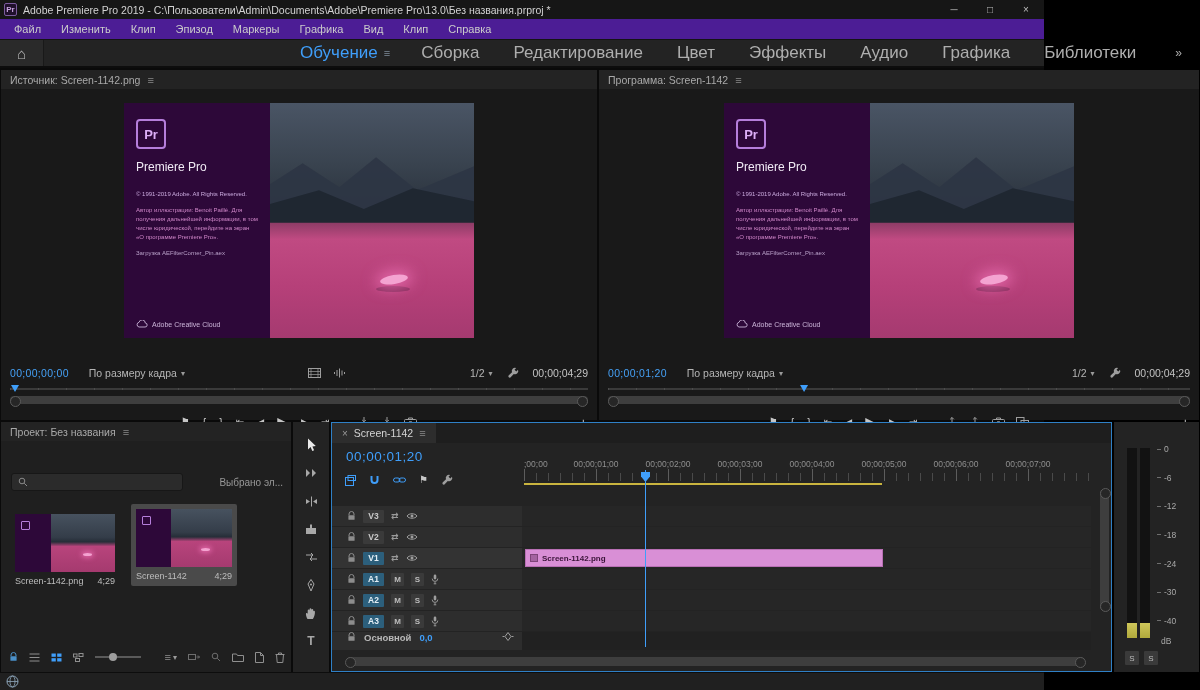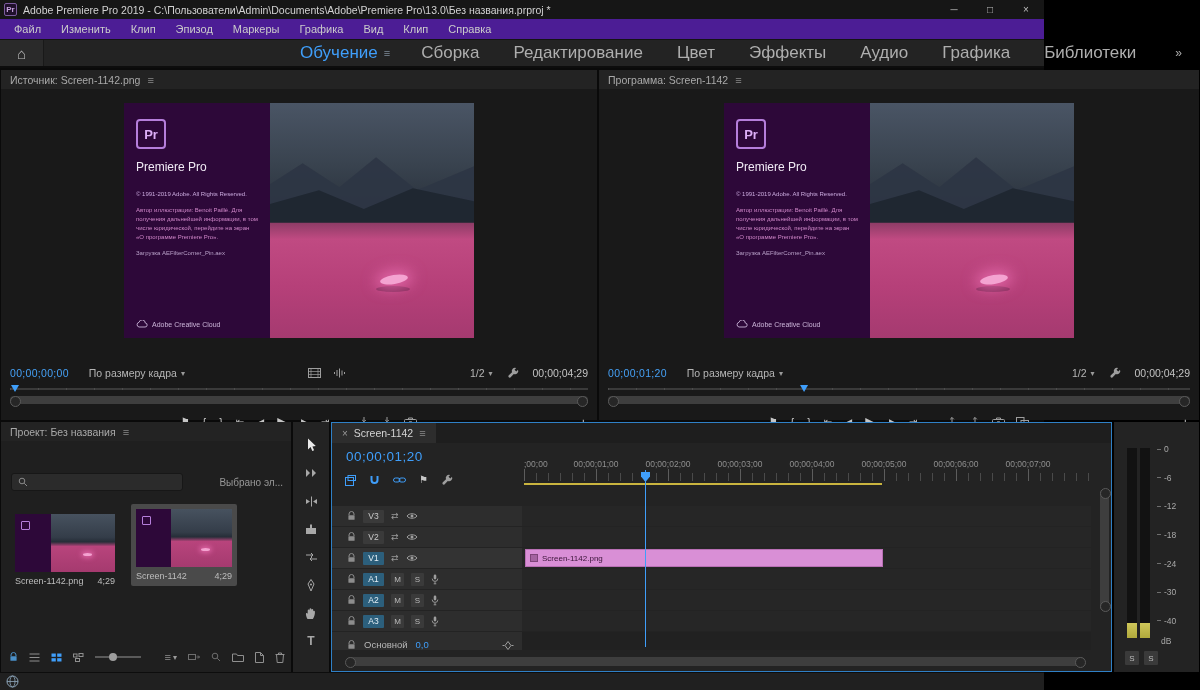--- a/index.html
+++ b/index.html
@@ -119,34 +119,34 @@
   .tl-timecode { position:absolute; top:26px; left:14px; font-size:13.5px; color:#3f9efa; letter-spacing:.5px; }
   .tl-toolbar { position:absolute; top:50px; left:13px; display:flex; align-items:center; gap:13px; height:14px; }
   .tl-ruler { position:absolute; top:20px; left:190px; right:14px; height:42px; overflow:hidden; }
   .rlabel { position:absolute; top:16px; font-size:8.5px; color:#8f8f8f; white-space:nowrap; }
   .rlabel.c { transform:translateX(-50%); }
   .ruler-ticks { position:absolute; left:2px; right:0; bottom:4px; height:8px;
     background:repeating-linear-gradient(90deg,#4a4a4a 0 1px,transparent 1px 12px); }
   .ruler-ticks-big { position:absolute; left:2px; right:0; bottom:4px; height:12px;
     background:repeating-linear-gradient(90deg,#5d5d5d 0 1px,transparent 1px 72px); }
   .work-area { position:absolute; left:2px; bottom:0; width:358px; height:2px; background:#c9b43f; }
-  .tl-tracks { position:absolute; top:83px; left:0; right:20px; }
+  .tl-tracks { position:absolute; top:83px; left:0; right:20px;font-weight:bold; }
   .track-row { height:20px; margin-bottom:1px; display:flex; }
   .track-row.short { height:18px; }
   .track-head { width:190px; flex:none; background:#2d2d2d; display:flex; align-items:center; padding-left:15px; gap:7px; }
   .track-row.targeted .track-head { background:#333333; }
   .track-lane { flex:1; background:#262626; position:relative; }
   .tbadge { min-width:21px; height:13px; padding:0 2px; background:#3a3a3a; color:#c9c9c9; font-size:8.5px; display:inline-flex; align-items:center; justify-content:center; border-radius:1px; }
   .tbadge.on { background:#2c5f7c; color:#e3eef5; }
   .sync { color:#9a9a9a; font-size:9px; }
   .ms-btn { width:13px; height:13px; background:#3a3a3a; color:#bdbdbd; font-size:8px; display:inline-flex; align-items:center; justify-content:center; border-radius:1px; }
   .clip { position:absolute; left:3px; top:1px; width:358px; height:18px; background:#d98fd6; border:1px solid #b86fb4; display:flex; align-items:center; gap:4px; padding:0 4px; overflow:hidden; }
   .clip-fx { width:8px; height:8px; background:#a463a0; border:1px solid #7e4579; flex:none; }
   .clip-name { font-size:8px; color:#3a1438; white-space:nowrap; }
-  .master-head { width:190px; flex:none; background:#2d2d2d; display:flex; align-items:flex-end; padding-left:15px; gap:8px; font-size:9.5px; color:#b8b8b8; }
+  .master-head { width:190px; flex:none; background:#2d2d2d; display:flex; align-items:flex-start; padding-left:15px; gap:8px; font-size:9.5px; color:#b8b8b8; }
   .master-level { color:#3f9efa; font-size:9.5px; }
   .master-kf { margin-left:auto; margin-right:8px; }
   .master-lane { flex:1; background:#212121; }
   .tl-playhead-line { position:absolute; left:313px; top:47px; bottom:24px; width:1px; background:#3f9efa; z-index:5; }
   .tl-playhead-grip { position:absolute; left:309px; top:49px; width:9px; height:10px; background:#3f9efa; z-index:6;
     clip-path:polygon(0 0,100% 0,100% 45%,50% 100%,0 45%); }
   .tl-hscroll { position:absolute; bottom:5px; left:14px; right:26px; height:9px; background:#3e3e3e; border-radius:5px; }
   .tl-hscroll::before,.tl-hscroll::after { content:""; position:absolute; top:-0.5px; width:9px; height:9px; border-radius:50%; background:#262626; border:1px solid #5a5a5a; }
   .tl-hscroll::before { left:-1px; } .tl-hscroll::after { right:-1px; }
   .tl-vscroll { position:absolute; right:2px; top:66px; width:9px; height:122px; background:#3e3e3e; border-radius:5px; }

